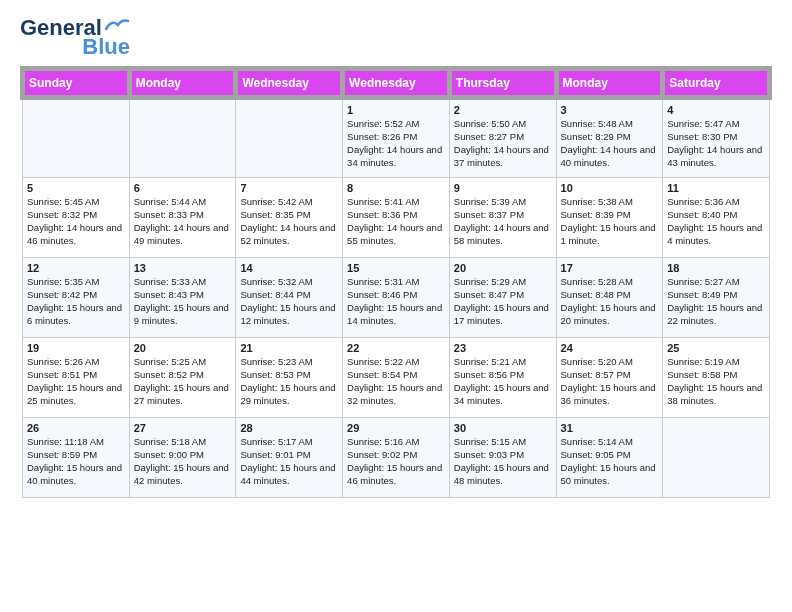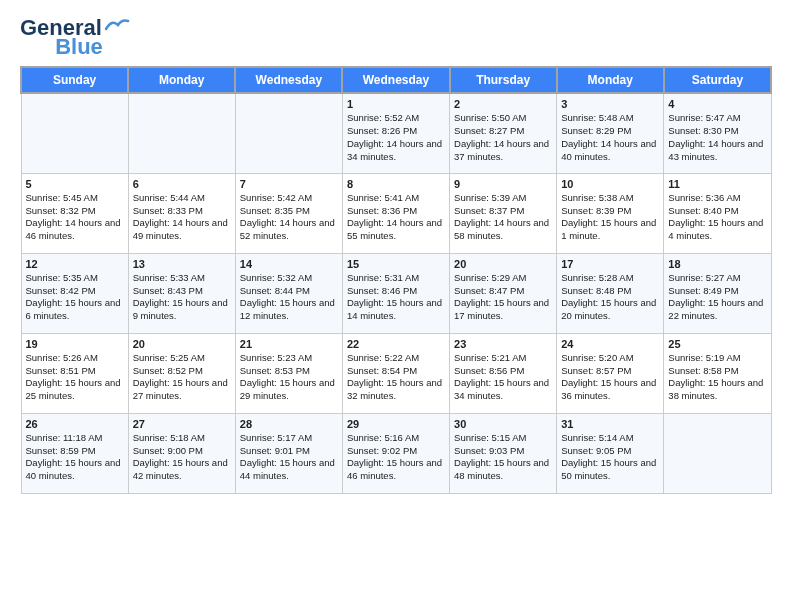--- a/index.html
+++ b/index.html
@@ -17,21 +17,21 @@
     }
     .header-row {
       display: flex;
       align-items: flex-start;
       justify-content: space-between;
       margin-bottom: 8px;
     }
     .logo {
       display: flex;
       flex-direction: column;
-      align-items: center;
+      align-items: flex-end;
     }
     .title-block {
       text-align: right;
     }
     .cal-title {
       font-size: 36px;
       font-weight: bold;
       color: #1a3a5c;
       line-height: 1.1;
     }
@@ -39,27 +39,27 @@
       font-size: 16px;
       color: #333;
       margin-top: 2px;
     }
     table {
       width: 100%;
       border-collapse: collapse;
       table-layout: fixed;
     }
     thead tr th {
-      background: #3b82f6;
+      background: #d946ef;
       color: #fff;
       font-size: 12px;
       font-weight: bold;
       padding: 5px 4px;
-      text-align: center;
-      border: 2px solid #a3a3a3;
+      text-align: left;
+      border: 5px solid #a3a3a3;
     }
     tbody tr td {
       border: 1px solid #ccc;
       vertical-align: top;
       padding: 4px 4px 4px 4px;
       height: 80px;
       font-size: 10px;
       color: #222;
       background: #fff;
     }

